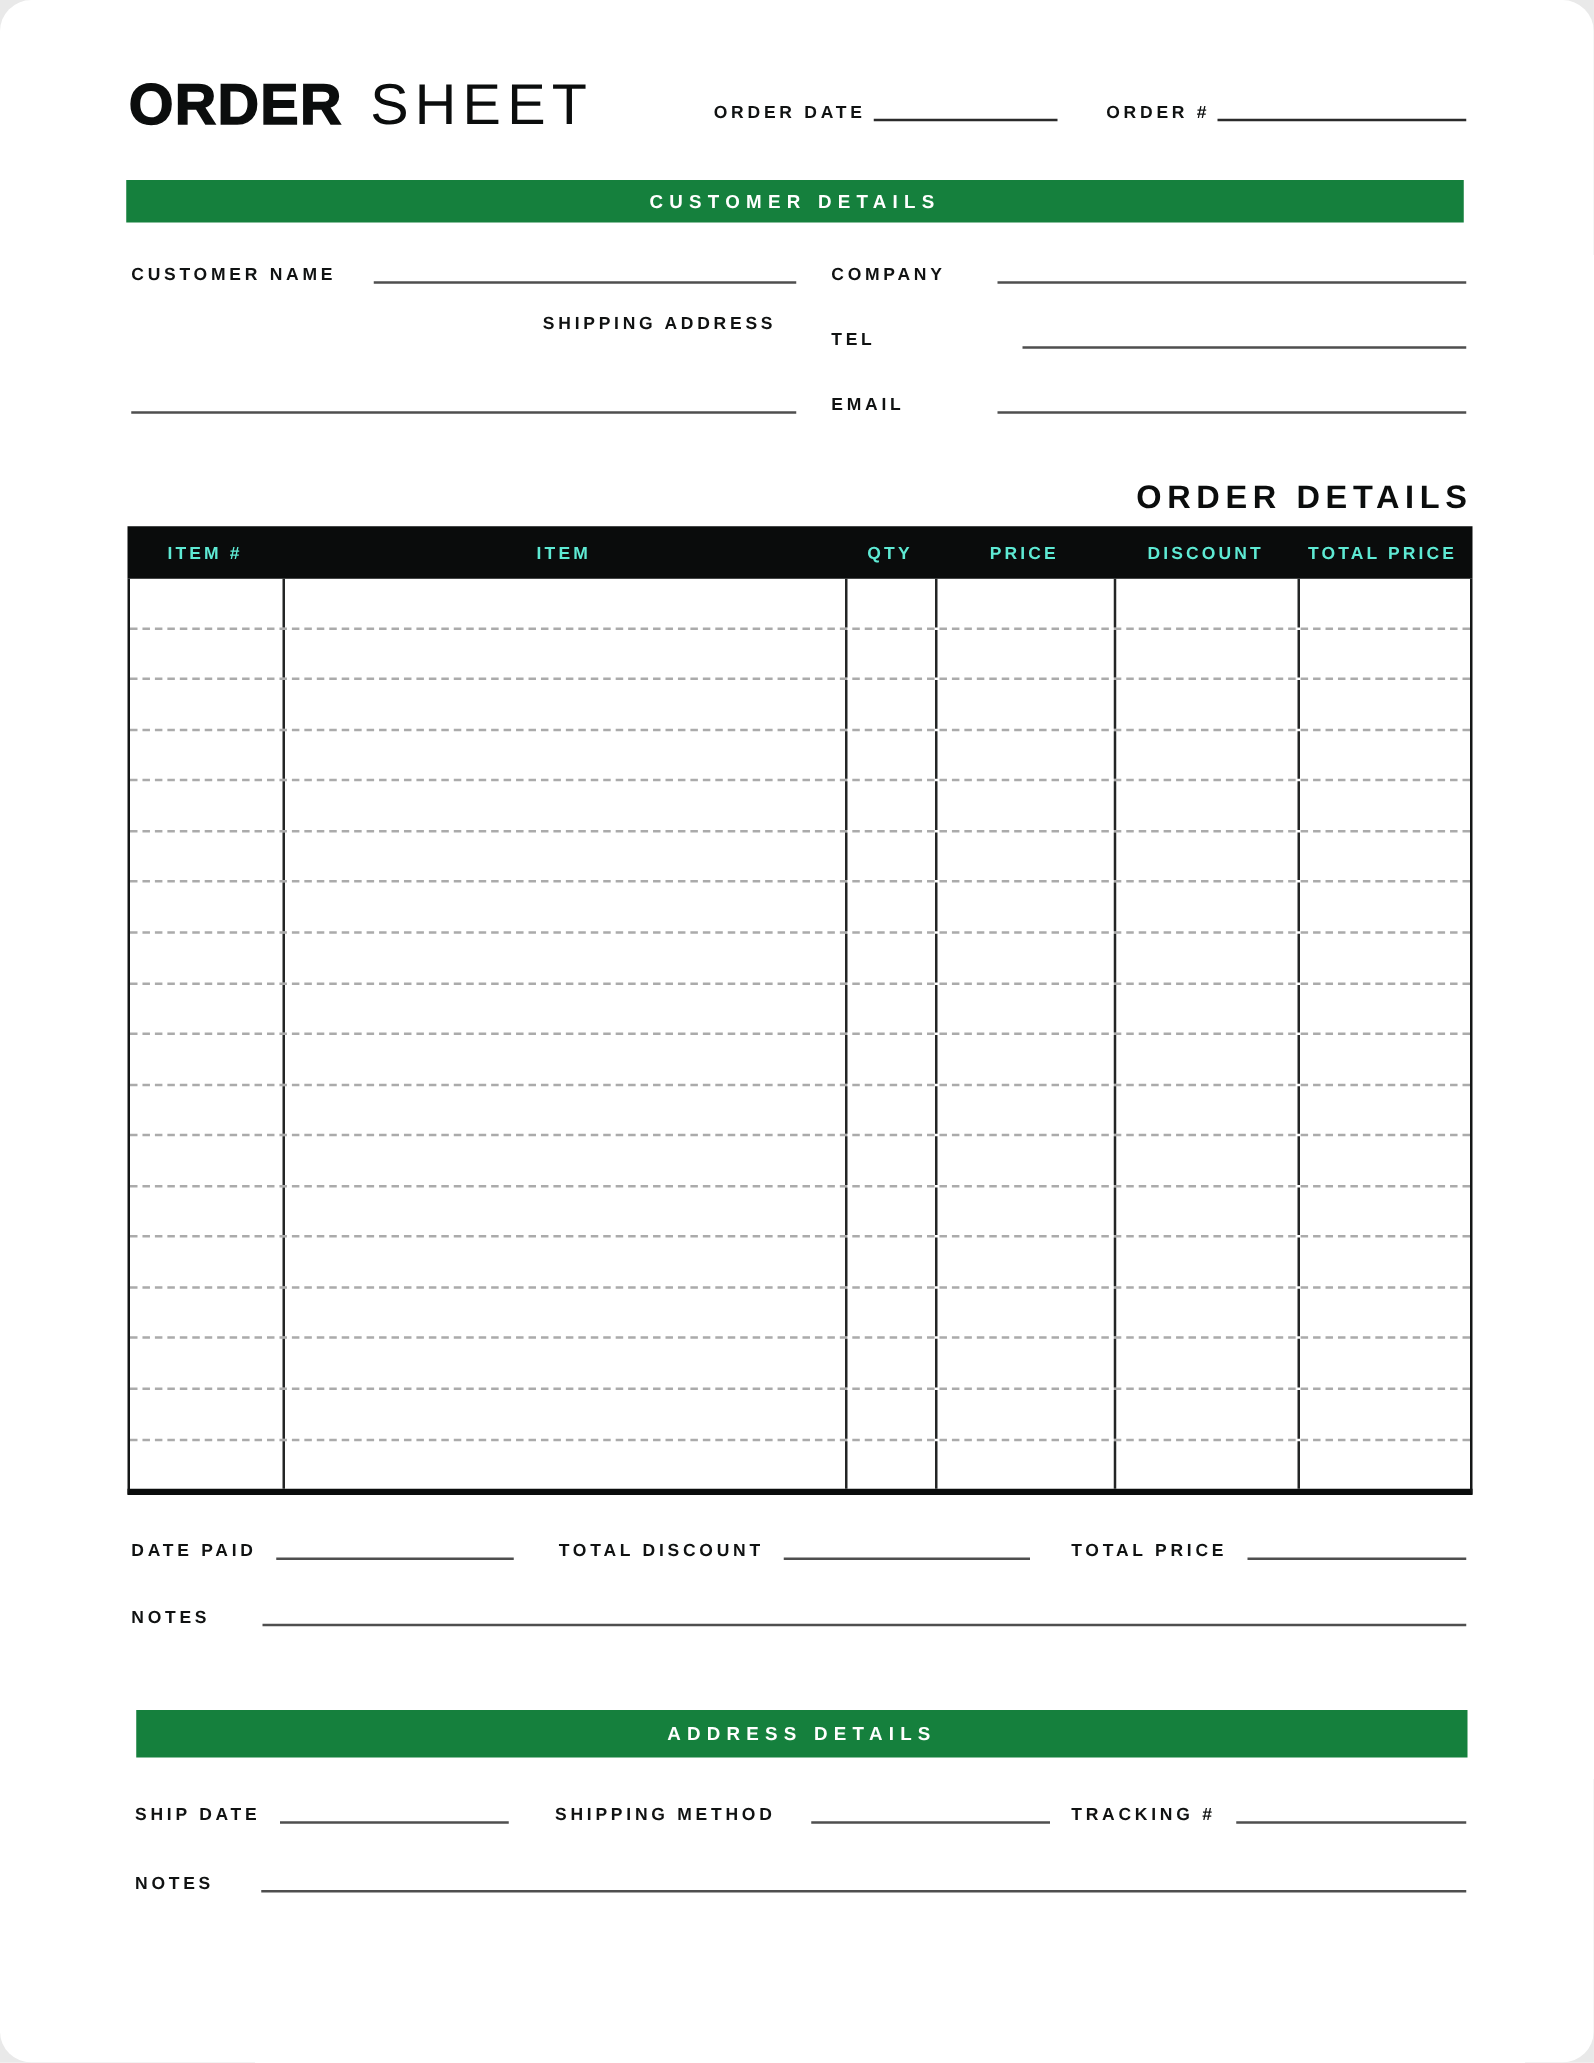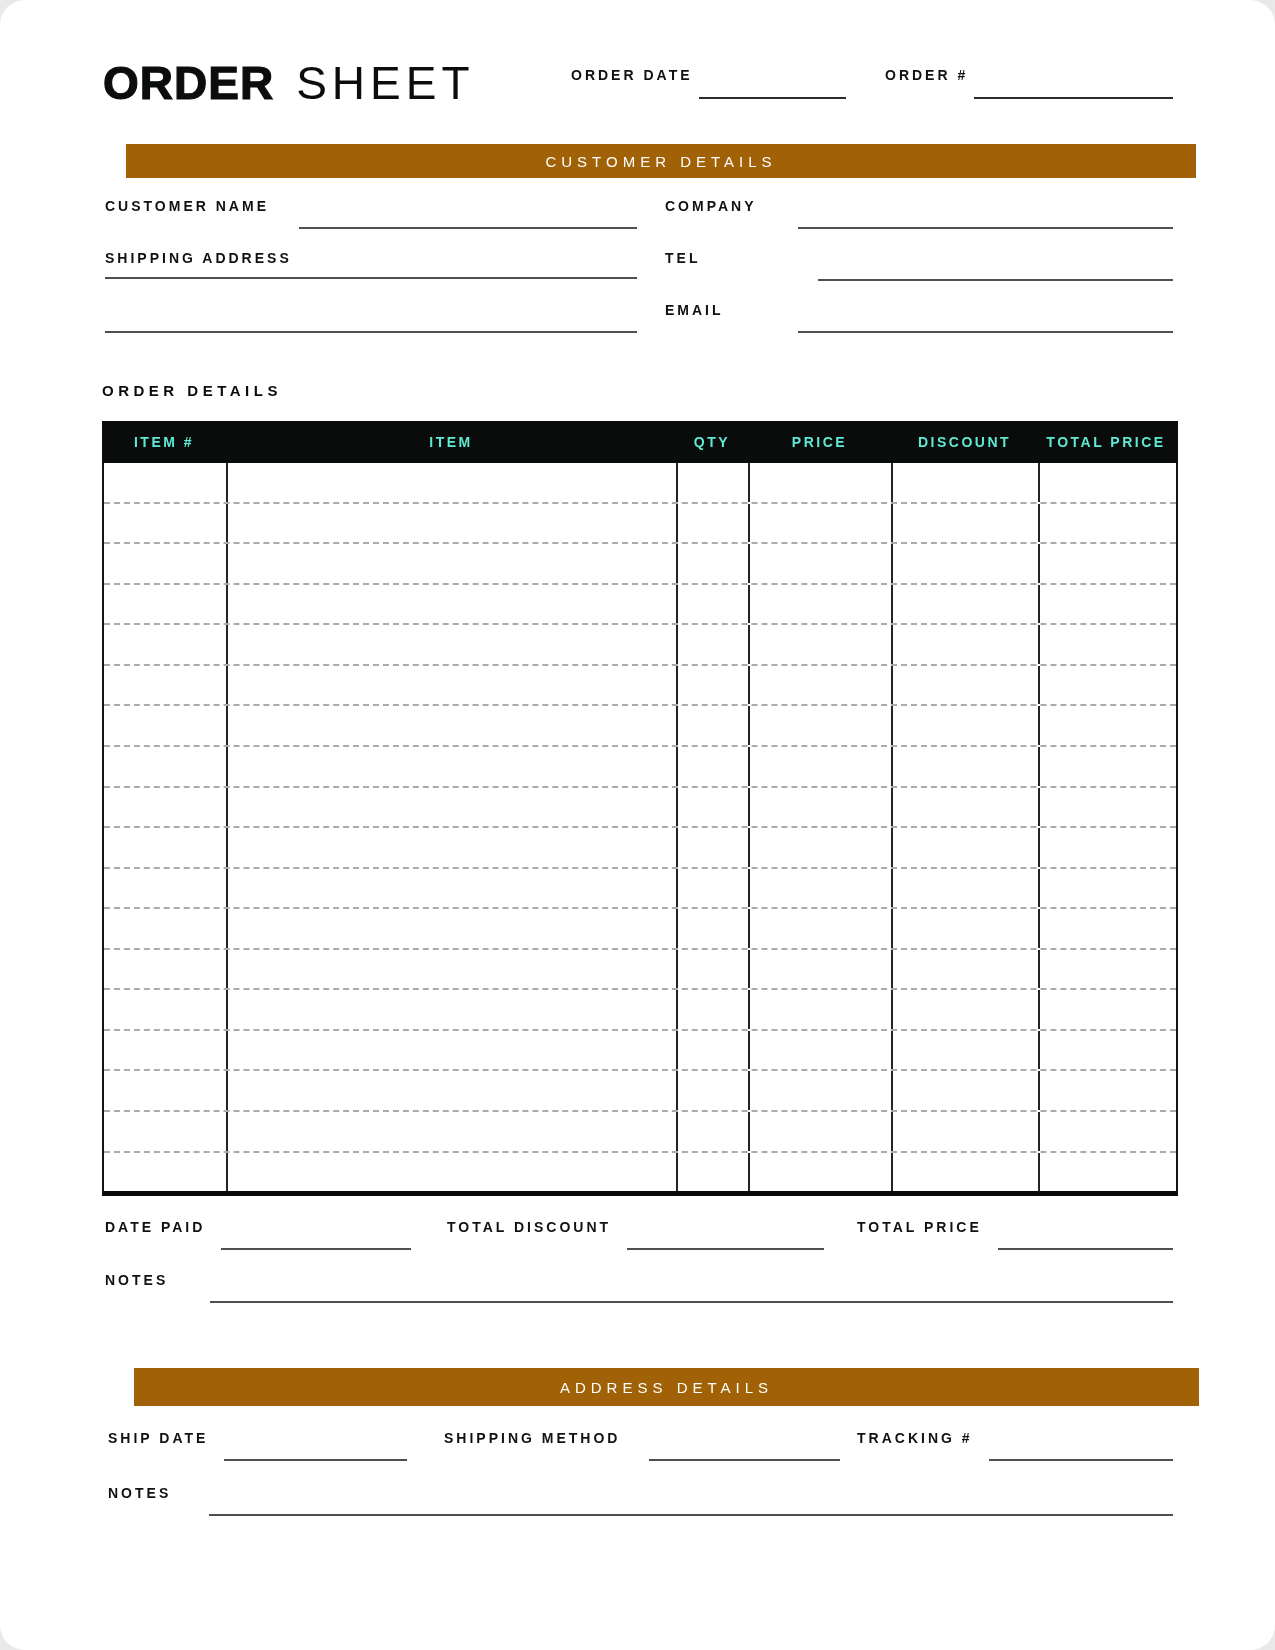--- a/index.html
+++ b/index.html
@@ -12,49 +12,48 @@
     margin:0 auto;
     overflow:hidden;
     border-radius:25px;
   }
   
   .abs{position:absolute;}
   .lbl{
     font-size:14px;font-weight:700;letter-spacing:3px;
     color:#101212;white-space:nowrap;
   }
-  .frow{display:flex;}
+  .frow{display:flex;align-items:flex-end;}
   .wline{
     flex:1;height:100%;
     border-bottom:2px solid #4f4f4f;
   }
   .wline.dark{border-bottom-color:#2b2b2b;}
   
   .title{top:60px;left:103px;font-size:46px;line-height:46px;white-space:nowrap;}
   .title .t-bold{font-weight:700;letter-spacing:1px;-webkit-text-stroke:1.2px #0b0d0d;}
   .title .t-light{font-weight:400;letter-spacing:5px;margin-left:22px;}
   .hgroup{height:30px;top:67px;}
   .hgroup .lbl{margin-right:6px;}
   
   .bar{
-    background:#a16207;color:#ffffff;text-align:center;
-    font-size:15px;font-weight:400;letter-spacing:5px;
+    background:#15803d;color:#ffffff;text-align:center;
+    font-size:15px;font-weight:700;letter-spacing:5px;
     display:flex;align-items:center;justify-content:center;
     white-space:nowrap;
-    margin-left:25px;
   }
   
   .fieldrow{height:29px;}
   .fieldrow .lbl{margin-right:16px;}
   .fieldrow .gap30{margin-left:14px;}
   .lblfix{width:117px;flex:none;}
   
   .odheading{
-    top:382px;left:102px;width:1076px;text-align:left;
-    font-size:15px;font-weight:700;letter-spacing:4.5px;
+    top:382px;left:102px;width:1076px;text-align:right;
+    font-size:26px;font-weight:700;letter-spacing:4.5px;
   }
   
   .otable{
     top:421px;left:102px;width:1076px;
     box-sizing:border-box;
   }
   .thead{
     display:flex;height:42px;background:#0a0c0c;color:#5eead4;
     align-items:center;box-sizing:border-box;
   }

